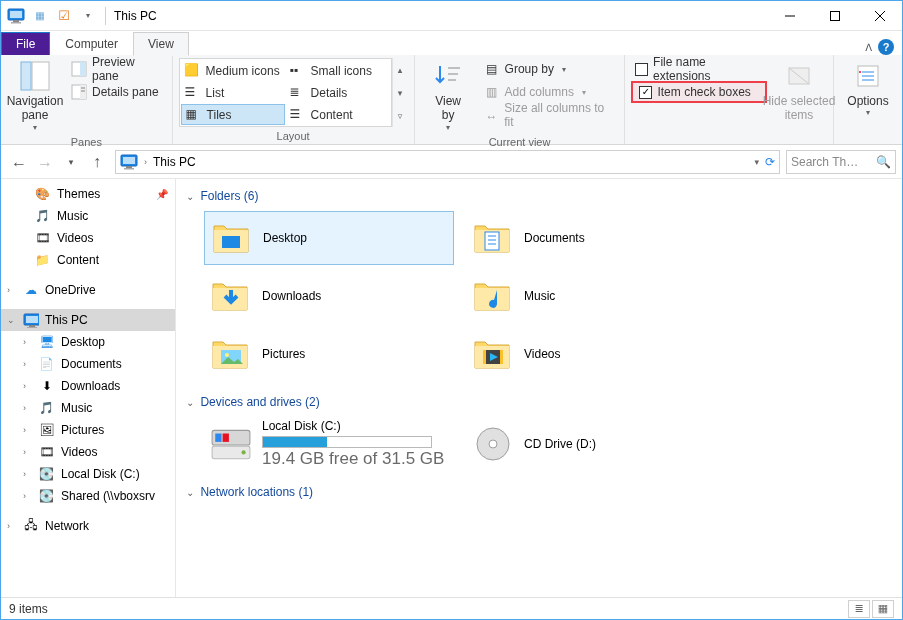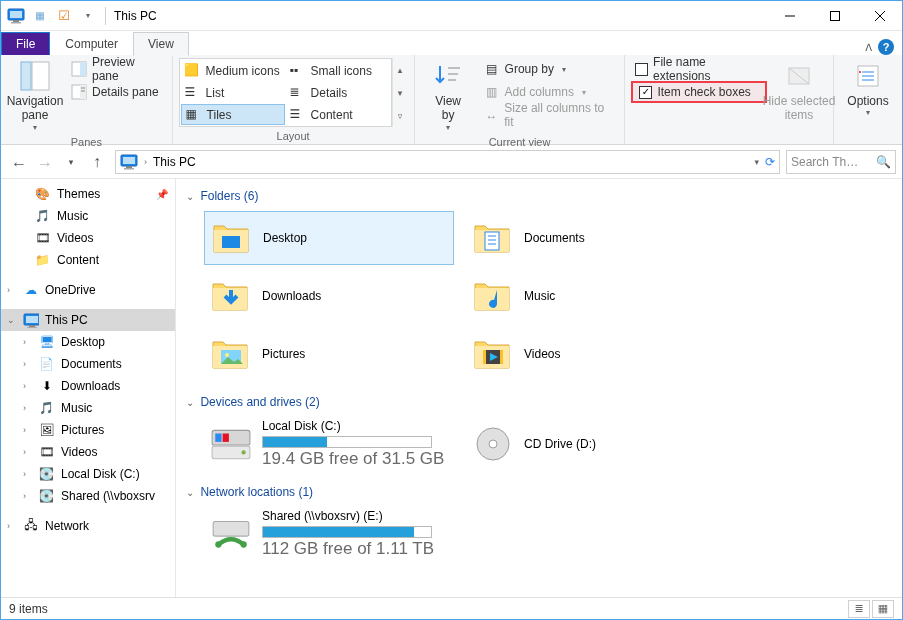--- a/index.html
+++ b/index.html
@@ -540,39 +540,20 @@
         <div class="txt">
             <span>CD Drive (D:)</span>
           </div>
       </div>
     </div>
 
     <div class="section-hdr">
         <span class="arrow">⌄</span>
         <span>Network locations (1)</span>
       </div>
-    <div class="tiles">
-      <div class="tile">
-        <span class="ic">
-            <svg width="42" height="42" viewBox="0 0 40 36">
-              <rect x="3" y="6" width="34" height="14" rx="2" fill="#e0e0e0" stroke="#aaa"></rect>
-              <path d="M8 28 q12 -10 24 0" stroke="#43a047" stroke-width="4" fill="none"></path>
-              <circle cx="8" cy="28" r="3" fill="#43a047"></circle>
-              <circle cx="32" cy="28" r="3" fill="#43a047"></circle>
-            </svg>
-          </span>
-        <div class="txt">
-          <span>Shared (\\vboxsrv) (E:)</span>
-          <div class="bar">
-              <div class="fill" style="width:90%"></div>
-            </div>
-          <span class="sub">112 GB free of 1.11 TB</span>
-        </div>
-      </div>
-    </div>
   </div>
 </div>
 
 <div class="status">
   <span>9 items</span>
   <div class="viewbtns">
     <div class="vb">≣</div>
     <div class="vb">▦</div>
   </div>
 </div>

